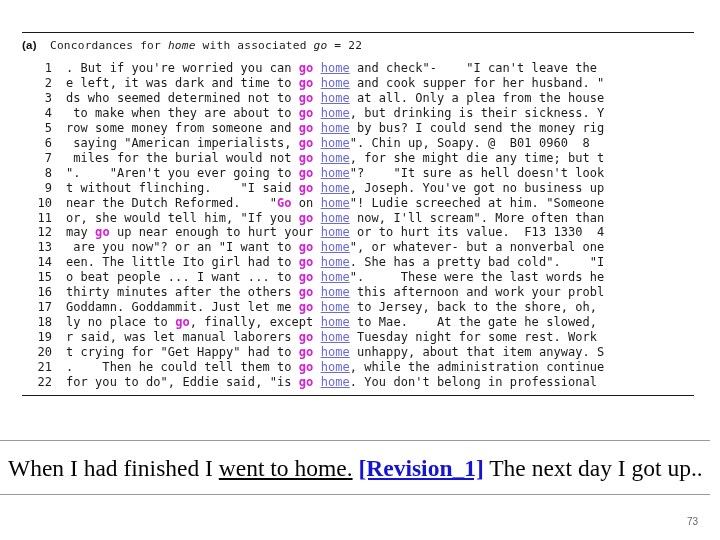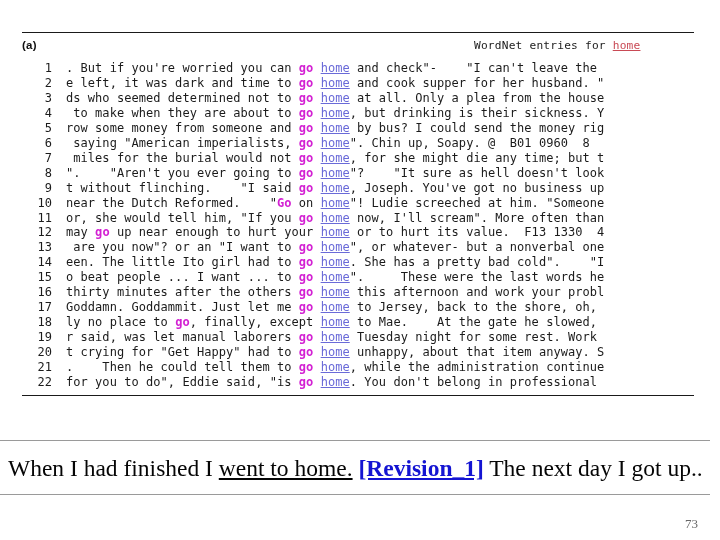--- a/index.html
+++ b/index.html
@@ -116,35 +116,35 @@
   .underline-span { text-decoration: underline; }
   .revision-link {
     color: #1414d2;
     font-weight: bold;
     text-decoration: underline;
   }
   #page-number {
     position: absolute;
     right: 22px;
     top: 516px;
-    font-family: Liberation Serif, serif;
-    font-size: 13px;
+    font-family: Liberation Sans, sans-serif;
+    font-size: 10px;
     color: #666;
   }
 </style>
 </head>
 <body>
 
 <div id="concordance-panel">
 
   <hr class="rule rule-top">
 
   <div id="concordance-header">
     <span id="label-a">(a)</span>
-    <span id="header-right"><span>WordNet entries for </span><span class="wn-head-word">home</span></span>
+    <span id="header-left"><span>Concordances for </span><span class="ital">home</span><span> with associated </span><span class="ital">go</span><span> = 22</span></span>
   </div>
 
   <div id="concordance-lines"><span class="cline"><span class="lnum">1</span><span class="lgap"></span><span>. But if you're worried you can </span><span class="kw-go">go</span><span> </span><span class="kw-home">home</span><span> and check"-    "I can't leave the</span></span><span class="cline"><span class="lnum">2</span><span class="lgap"></span><span>e left, it was dark and time to </span><span class="kw-go">go</span><span> </span><span class="kw-home">home</span><span> and cook supper for her husband. "</span></span><span class="cline"><span class="lnum">3</span><span class="lgap"></span><span>ds who seemed determined not to </span><span class="kw-go">go</span><span> </span><span class="kw-home">home</span><span> at all. Only a plea from the house</span></span><span class="cline"><span class="lnum">4</span><span class="lgap"></span><span> to make when they are about to </span><span class="kw-go">go</span><span> </span><span class="kw-home">home</span><span>, but drinking is their sickness. Y</span></span><span class="cline"><span class="lnum">5</span><span class="lgap"></span><span>row some money from someone and </span><span class="kw-go">go</span><span> </span><span class="kw-home">home</span><span> by bus? I could send the money rig</span></span><span class="cline"><span class="lnum">6</span><span class="lgap"></span><span> saying "American imperialists, </span><span class="kw-go">go</span><span> </span><span class="kw-home">home</span><span>". Chin up, Soapy. @  B01 0960  8</span></span><span class="cline"><span class="lnum">7</span><span class="lgap"></span><span> miles for the burial would not </span><span class="kw-go">go</span><span> </span><span class="kw-home">home</span><span>, for she might die any time; but t</span></span><span class="cline"><span class="lnum">8</span><span class="lgap"></span><span>".    "Aren't you ever going to </span><span class="kw-go">go</span><span> </span><span class="kw-home">home</span><span>"?    "It sure as hell doesn't look</span></span><span class="cline"><span class="lnum">9</span><span class="lgap"></span><span>t without flinching.    "I said </span><span class="kw-go">go</span><span> </span><span class="kw-home">home</span><span>, Joseph. You've got no business up</span></span><span class="cline"><span class="lnum">10</span><span class="lgap"></span><span>near the Dutch Reformed.    "</span><span class="kw-go">Go</span><span> on </span><span class="kw-home">home</span><span>"! Ludie screeched at him. "Someone</span></span><span class="cline"><span class="lnum">11</span><span class="lgap"></span><span>or, she would tell him, "If you </span><span class="kw-go">go</span><span> </span><span class="kw-home">home</span><span> now, I'll scream". More often than</span></span><span class="cline"><span class="lnum">12</span><span class="lgap"></span><span>may </span><span class="kw-go">go</span><span> up near enough to hurt your </span><span class="kw-home">home</span><span> or to hurt its value.  F13 1330  4</span></span><span class="cline"><span class="lnum">13</span><span class="lgap"></span><span> are you now"? or an "I want to </span><span class="kw-go">go</span><span> </span><span class="kw-home">home</span><span>", or whatever- but a nonverbal one</span></span><span class="cline"><span class="lnum">14</span><span class="lgap"></span><span>een. The little Ito girl had to </span><span class="kw-go">go</span><span> </span><span class="kw-home">home</span><span>. She has a pretty bad cold".    "I</span></span><span class="cline"><span class="lnum">15</span><span class="lgap"></span><span>o beat people ... I want ... to </span><span class="kw-go">go</span><span> </span><span class="kw-home">home</span><span>".     These were the last words he</span></span><span class="cline"><span class="lnum">16</span><span class="lgap"></span><span>thirty minutes after the others </span><span class="kw-go">go</span><span> </span><span class="kw-home">home</span><span> this afternoon and work your probl</span></span><span class="cline"><span class="lnum">17</span><span class="lgap"></span><span>Goddamn. Goddammit. Just let me </span><span class="kw-go">go</span><span> </span><span class="kw-home">home</span><span> to Jersey, back to the shore, oh,</span></span><span class="cline"><span class="lnum">18</span><span class="lgap"></span><span>ly no place to </span><span class="kw-go">go</span><span>, finally, except </span><span class="kw-home">home</span><span> to Mae.    At the gate he slowed,</span></span><span class="cline"><span class="lnum">19</span><span class="lgap"></span><span>r said, was let manual laborers </span><span class="kw-go">go</span><span> </span><span class="kw-home">home</span><span> Tuesday night for some rest. Work</span></span><span class="cline"><span class="lnum">20</span><span class="lgap"></span><span>t crying for "Get Happy" had to </span><span class="kw-go">go</span><span> </span><span class="kw-home">home</span><span> unhappy, about that item anyway. S</span></span><span class="cline"><span class="lnum">21</span><span class="lgap"></span><span>.    Then he could tell them to </span><span class="kw-go">go</span><span> </span><span class="kw-home">home</span><span>, while the administration continue</span></span><span class="cline"><span class="lnum">22</span><span class="lgap"></span><span>for you to do", Eddie said, "is </span><span class="kw-go">go</span><span> </span><span class="kw-home">home</span><span>. You don't belong in professional</span></span></div>
 
   <hr class="rule rule-bottom">
 </div>
 
 <div id="sentence-band">
   <hr class="band-rule">
   <div id="sentence-row"><span>When I had finished I </span><span class="underline-span">went to home.</span><span> </span><span class="revision-link">[Revision_1]</span><span> The next day I got up..</span></div>

